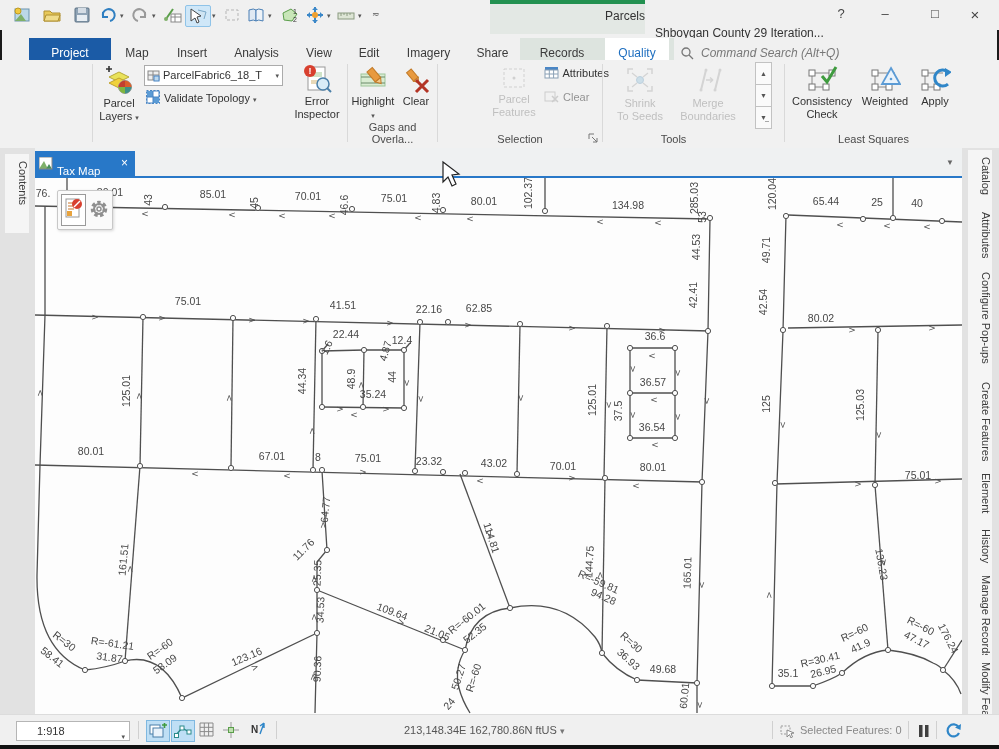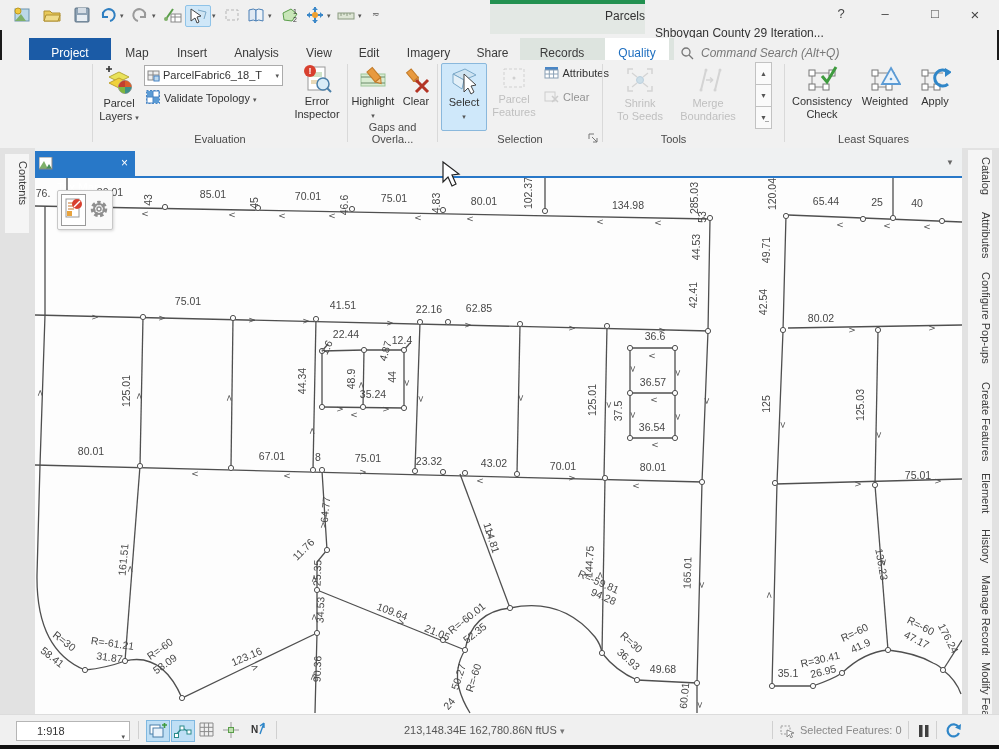--- a/index.html
+++ b/index.html
@@ -48,21 +48,21 @@
   #dlg-launch{position:absolute;right:3px;bottom:3px;}
   
   #left-strip{position:absolute;left:0;top:148px;width:35px;height:566px;background:#e2e2e2;}
   .vtab{writing-mode:vertical-rl;font-size:11px;color:#3a3a3a;background:#f5f5f5;position:absolute;
         width:24px;padding-top:7px;text-align:left;white-space:nowrap;overflow:hidden;}
   #right-strip{position:absolute;left:962px;top:148px;width:37px;height:597px;background:#e2e2e2;}
   #right-strip .vtab{left:6px;}
   #map-area{position:absolute;left:35px;top:148px;width:927px;height:566px;background:#fdfdfd;}
   #view-tabbar{position:absolute;left:0;top:0;width:927px;height:28px;background:#eff1f2;border-bottom:2px solid #2878c8;}
   #taxmap-tab{position:absolute;left:0;top:3px;width:100px;height:25px;background:#2878c8;color:#fff;font-size:11.5px;}
-  #taxmap-tab .lbl{position:absolute;left:22px;top:14px;margin-top:16px;}
+  #taxmap-tab .lbl{position:absolute;left:22px;top:14px;}
   #taxmap-tab .x{position:absolute;right:7px;top:5px;font-size:12px;}
   #view-dd{position:absolute;right:8px;top:10px;font-size:8px;color:#666;}
   #map-svg{position:absolute;left:0;top:30px;}
   .mline{fill:none;stroke:#4f4f4f;stroke-width:1.3;}
   .mnode{fill:#fdfdfd;stroke:#4f4f4f;stroke-width:1;}
   .mlabel{font:10.5px "Liberation Sans",sans-serif;fill:#474747;text-anchor:middle;}
   .mchev{font:9px "DejaVu Sans",sans-serif;fill:#4f4f4f;text-anchor:middle;}
   #mini-toolbar{position:absolute;left:22px;top:42px;width:54px;height:38px;background:#fafafa;border:1px solid #c8c8c8;
                 border-radius:2px;box-shadow:1px 1px 3px rgba(0,0,0,.15);}
   #mini-btn1{position:absolute;left:3px;top:3px;width:23px;height:30px;background:#fff;border:1px solid #9a9a9a;}
@@ -222,21 +222,20 @@
           <rect x="6" y="3" width="17" height="23" fill="#fff" stroke="#999"></rect>
             <rect x="9" y="8" width="11" height="5" fill="#cfe3c7"></rect>
             <rect x="9" y="16" width="11" height="4" fill="#e8d9b8"></rect>
           <circle cx="21" cy="20" r="6" fill="#d8ecf7" stroke="#4a7fa8" stroke-width="1.5"></circle>
             <path d="M25 24 L29 28" stroke="#4a7fa8" stroke-width="2"></path>
           <circle cx="8" cy="7" r="6" fill="#d8402f"></circle>
             <text x="8" y="10" font-size="9" fill="#fff" text-anchor="middle" font-weight="bold">!</text>
         </svg>
         <span>Error</span><br><span>Inspector</span>
       </div>
-      <div class="glabel">Evaluation</div>
     </div>
     <div class="gsep" style="left:347px"></div>
 
     <div class="rgroup" style="left:348px;width:89px">
       <div class="bigbtn" style="left:2px;width:46px">
         <svg class="ic" width="30" height="30">
             <rect x="3" y="10" width="24" height="12" fill="#d9ecd2" stroke="#9ec59a"></rect>
             <path d="M3 13 H27 M3 19 H27" stroke="#6a8a6a"></path>
             <g transform="rotate(-40 17 13)">
               <rect x="14" y="4" width="7" height="13" fill="#e89a3f" stroke="#c27a28"></rect>
@@ -253,28 +252,20 @@
             </g>
             <path d="M14 16 L26 28 M26 16 L14 28" stroke="#b33425" stroke-width="3"></path>
           </svg>
         <span>Clear</span>
       </div>
       <div class="glabel">Gaps and Overla...</div>
     </div>
     <div class="gsep" style="left:437px"></div>
 
     <div class="rgroup" style="left:438px;width:164px">
-      <div class="bigbtn" id="select-btn" style="left:3px;width:44px;height:66px">
-        <svg class="ic" width="30" height="30">
-            <path d="M4 9 L16 4 L27 10 L15 15 Z" fill="#cfe4f2" stroke="#7aa8c8"></path>
-            <path d="M4 9 L15 15 L13 24 L4 18 Z" fill="#e4f0f8" stroke="#7aa8c8"></path>
-            <polygon points="15,9 15,27 19,23 22,29 25,27 22,21 27,20" fill="#fff" stroke="#444"></polygon>
-          </svg>
-        <span>Select</span><br><span class="dd">▾</span>
-      </div>
       <div class="bigbtn dis" style="left:50px;width:52px">
         <svg class="ic" width="28" height="28">
             <rect x="4" y="5" width="20" height="18" fill="#f4f4f4" stroke="#b0b0b0" stroke-dasharray="3,2"></rect>
             <circle cx="14" cy="14" r="1.5" fill="#b0b0b0"></circle>
           </svg>
         <span>Parcel</span><br><span>Features</span>
       </div>
       <div class="smallrow" style="left:106px;top:6px">
         <svg width="16" height="14">
             <rect x="1" y="1" width="13" height="3" fill="#4a86c5"></rect>

